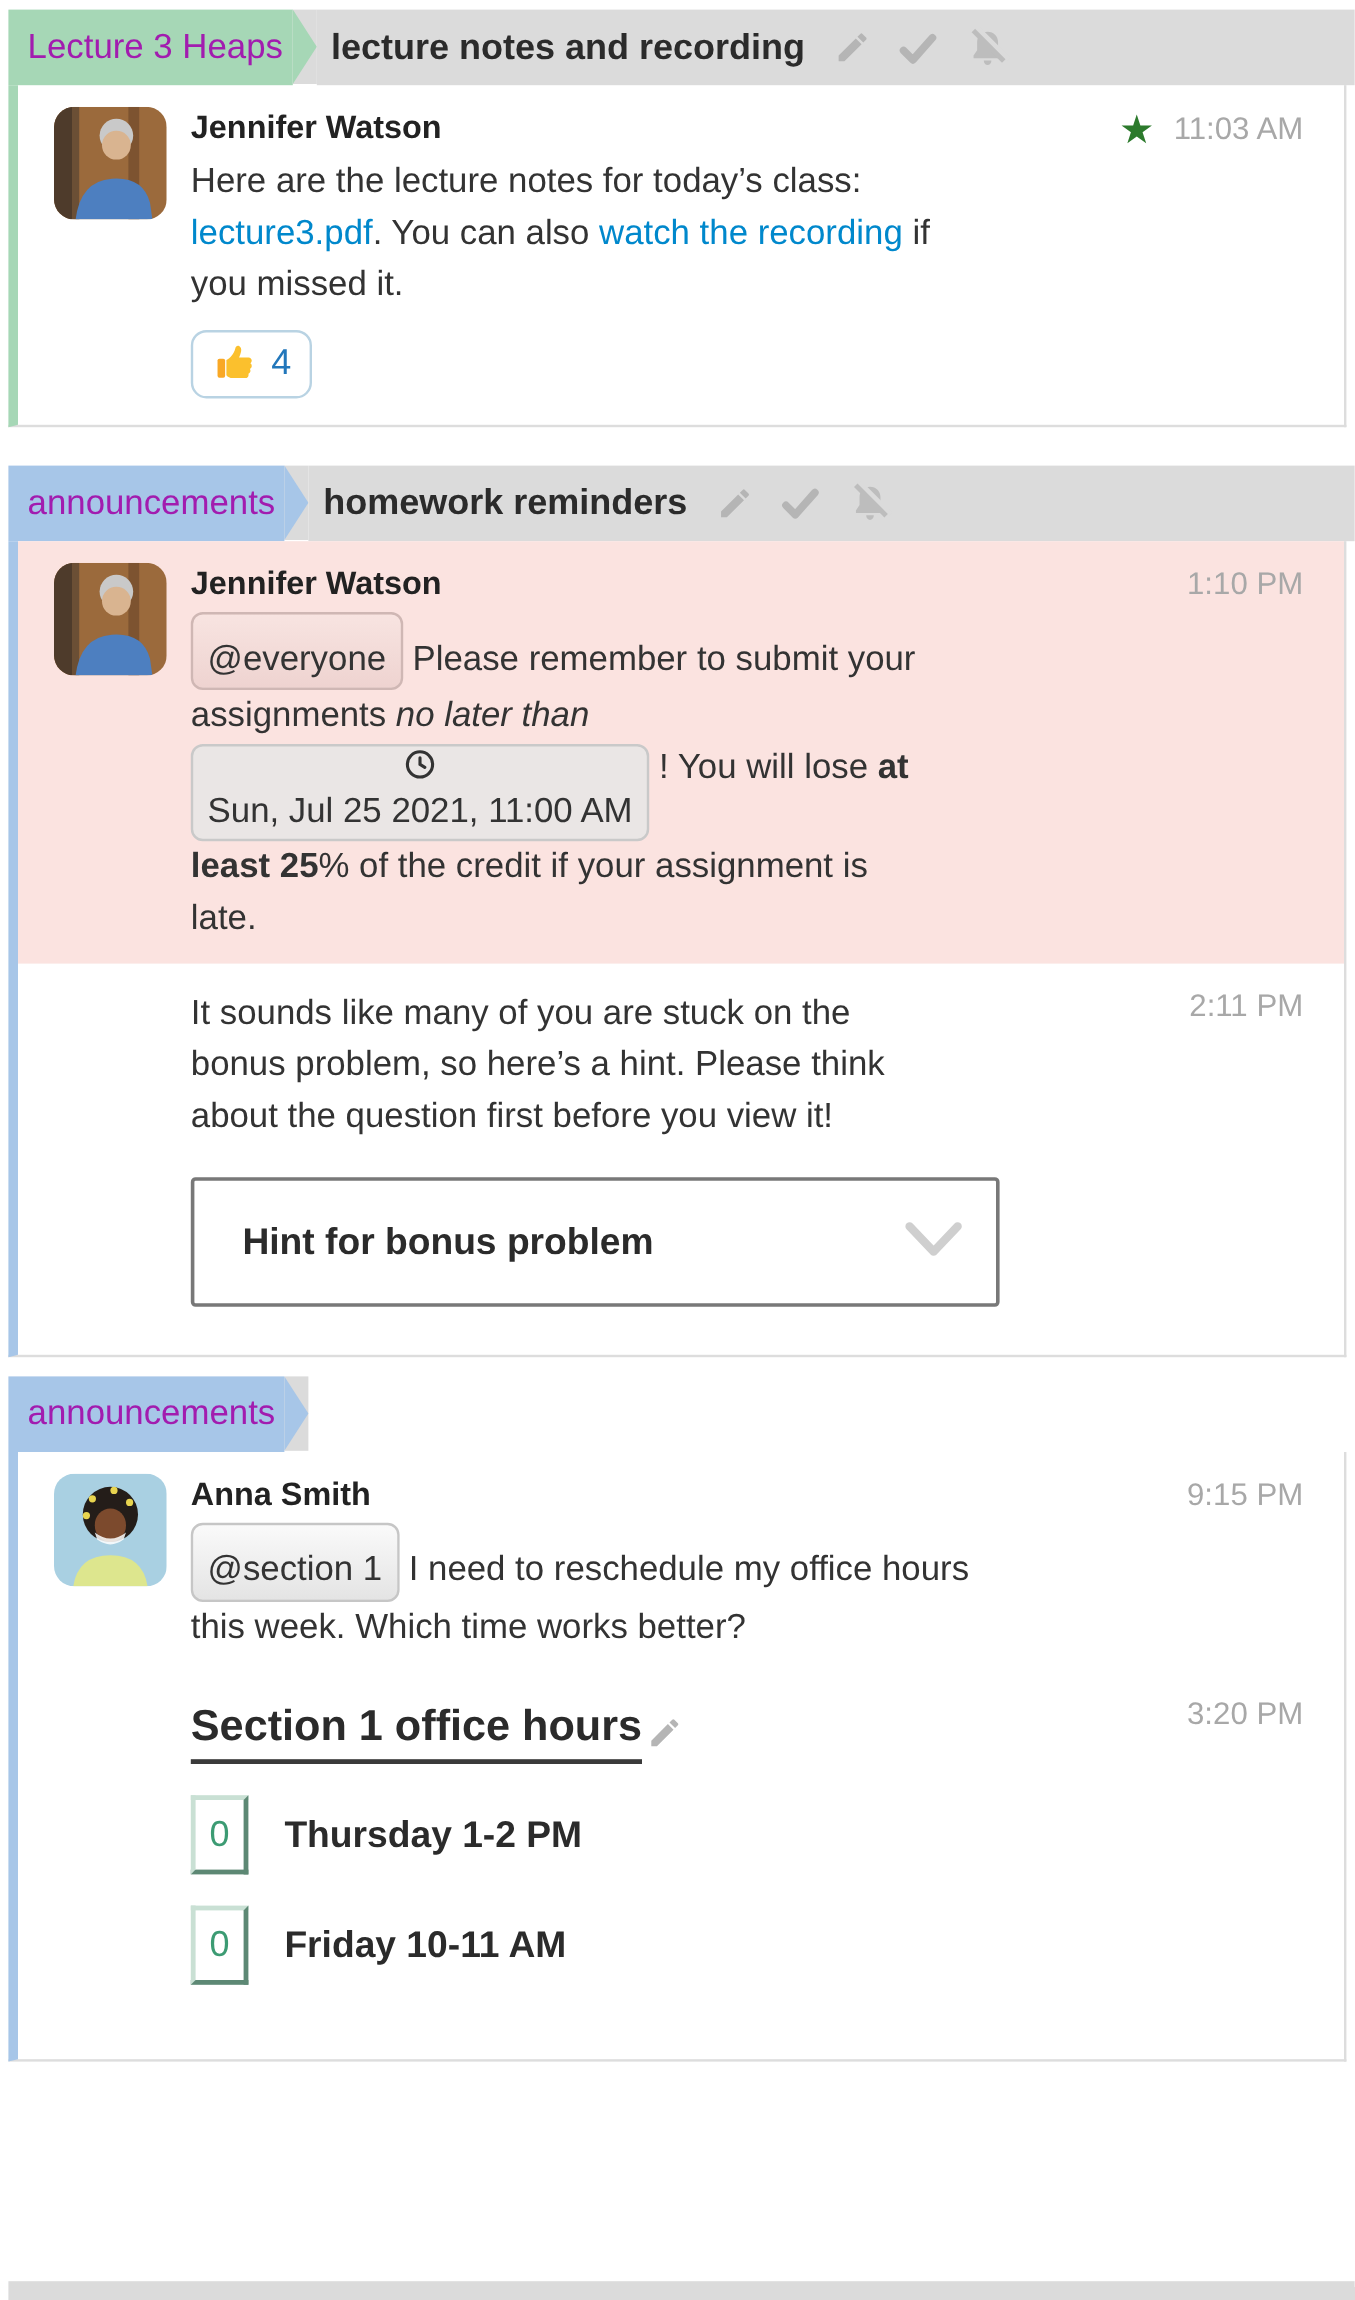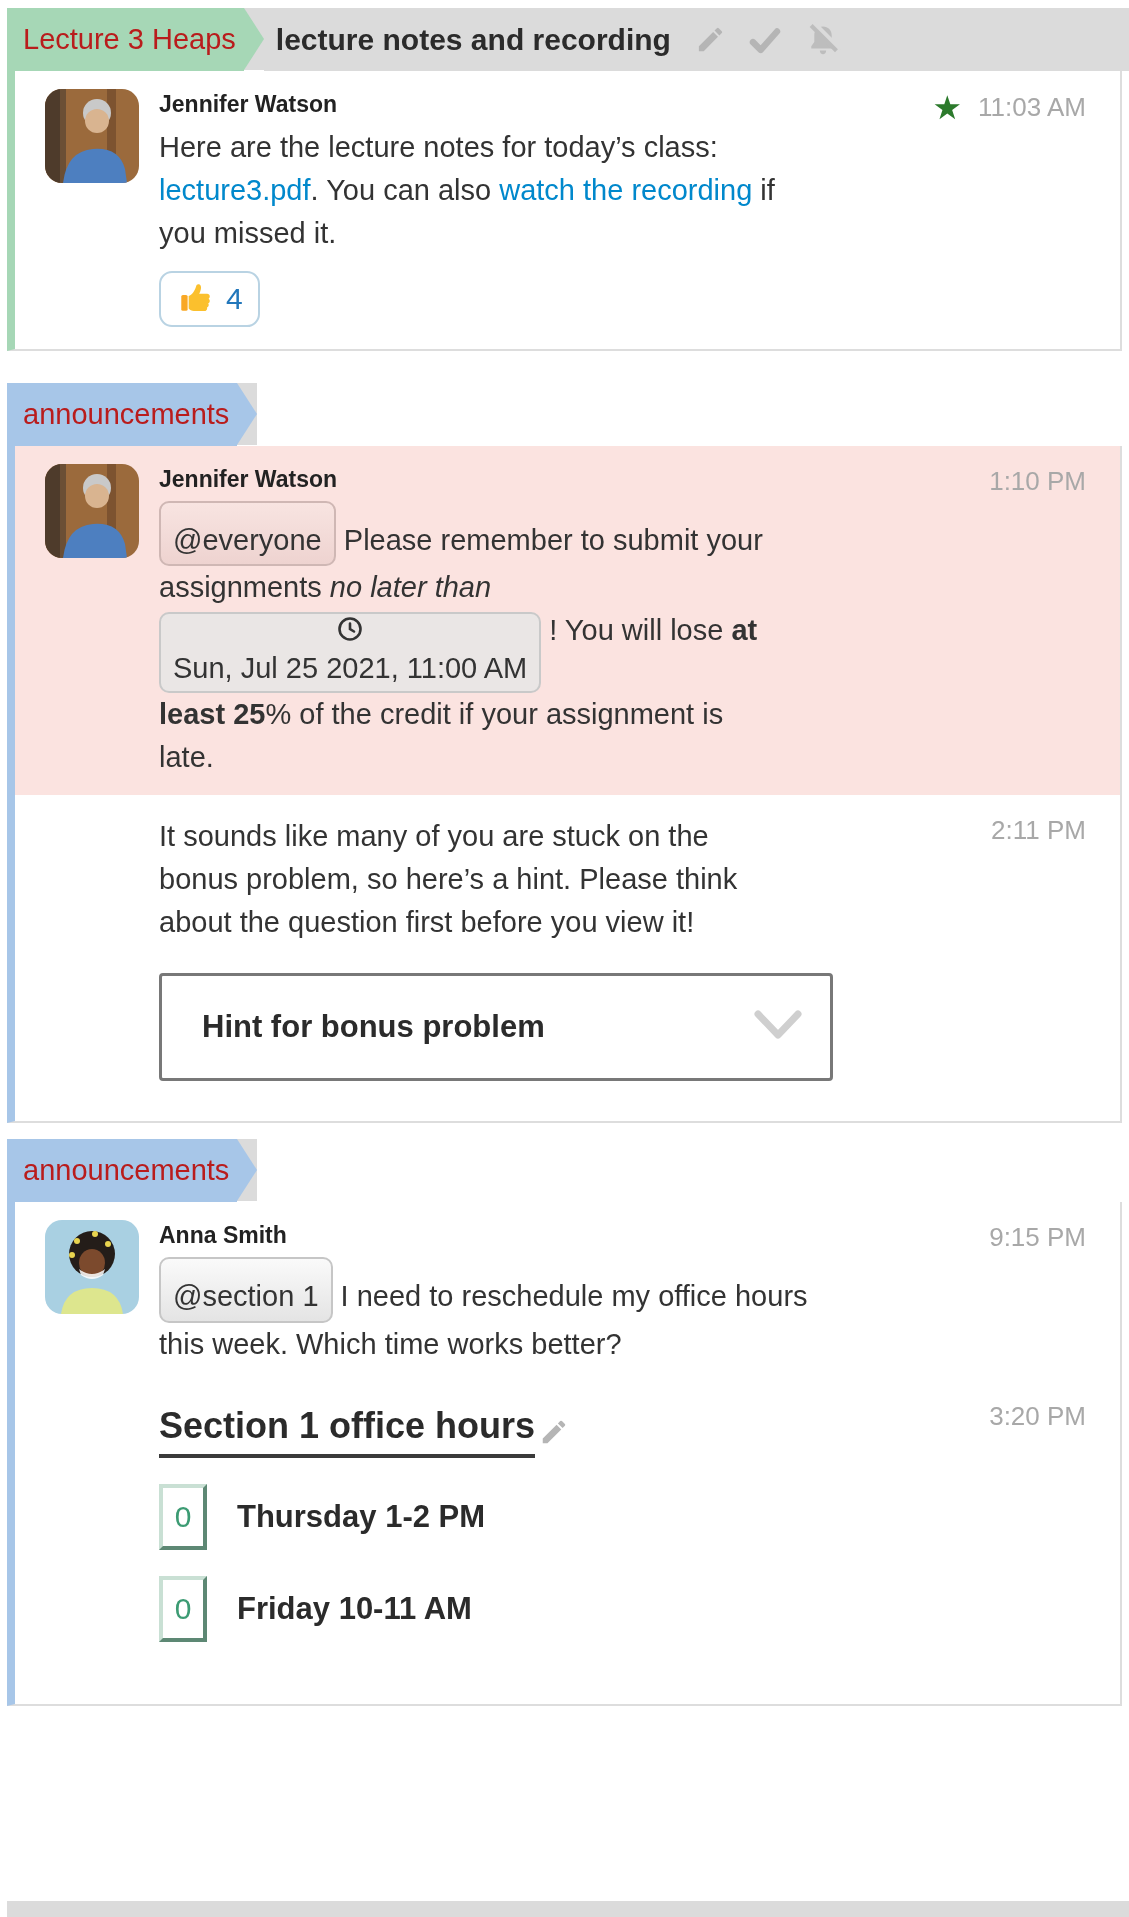--- a/index.html
+++ b/index.html
@@ -6,42 +6,42 @@
   body{
     width:1129px;height:1917px;overflow:hidden;position:relative;
     background:#ffffff;font-family:"Liberation Sans",sans-serif;color:#333;
   }
   .page{padding-top:8px;}
   .block{margin-bottom:32px;}
   .block.gap-sm{margin-bottom:16px;}
 
   
   .recipient-header{display:flex;height:63px;margin-left:7px;}
-  .stream-label{display:flex;align-items:center;padding:0 8px 0 16px;font-size:29px;color:#b91c1c;}
+  .stream-label{display:flex;align-items:center;padding:0 8px 0 16px;font-size:29px;color:#a21caf;}
   .stream-label.green{background:#a6d7b6;}
   .stream-label.blue{background:#a7c6e8;}
   .arrow{width:0;height:0;border-top:31.5px solid transparent;border-bottom:31.5px solid transparent;background:#dbdbdb;}
   .arrow.green{border-left:20px solid #a6d7b6;}
   .arrow.blue{border-left:20px solid #a7c6e8;}
   .topic-bar{flex:1;background:#dbdbdb;display:flex;align-items:center;gap:22px;padding-left:12px;}
   .topic{font-size:30px;font-weight:700;color:#2b2b2b;margin-right:2px;}
   .hicon{display:inline-flex;align-items:center;cursor:pointer;}
 
   
   .msg-area{margin:0 7px;background:#fff;border-right:2px solid #ddd;border-bottom:2px solid #ddd;border-left:8px solid #ccc;}
   .msg-area.green{border-left-color:#a6d7b6;}
   .msg-area.blue{border-left-color:#a7c6e8;}
   .message{position:relative;padding:18px 40px 16px 144px;}
   .message.mention{background:#fbe3e0;}
   .avatar{position:absolute;left:30px;top:18px;width:94px;height:94px;border-radius:17px;overflow:hidden;}
   .avatar svg{display:block;}
   .msg-meta{position:absolute;top:20px;right:34px;display:flex;align-items:center;gap:16px;}
   .timestamp{font-size:26px;color:#a8a8a8;white-space:nowrap;}
   .star{color:#2c7a2c;font-size:33px;line-height:1;cursor:pointer;}
-  .sender{font-size:23px;font-weight:700;color:#222;padding-top:2px;}
+  .sender{font-size:27px;font-weight:700;color:#222;padding-top:2px;}
   .msg-text{font-size:29px;line-height:1.48;max-width:616px;margin:8px 0 0;color:#333;}
   .msg-text .link{color:#0088cc;cursor:pointer;}
   .msg-text i{font-style:italic;}
   .msg-text b{font-weight:700;}
 
   .pill{display:inline-block;border:2px solid #c6c6c6;border-radius:10px;padding:18px 12px 4px;
         background:linear-gradient(180deg,#fafafa,#e4e4e4);font-size:29px;line-height:1.35;}
   .mention .pill{border-color:#cfb7b4;background:linear-gradient(180deg,#f8e4e1,#eed3d0);}
   .time-pill{display:inline-flex;align-items:center;gap:9px;border:2px solid #c9c9c9;border-radius:10px;
         padding:0 12px 3px;background:#eae6e5;font-size:29px;line-height:1.35;white-space:nowrap;flex-direction:column;}
@@ -127,20 +127,41 @@
           <span class="count">4</span>
         </div>
       </div>
     </div>
   </div>
 
   <div class="block gap-sm">
     <div class="recipient-header">
       <div class="stream-label blue">announcements</div>
       <div class="arrow blue"></div>
+      <div class="topic-bar">
+        <span class="topic">homework reminders</span>
+        <span class="hicon">
+          <svg width="31" height="31" viewBox="0 0 24 24">
+              <path fill="#b5b5b5" d="M3 17.25V21h3.75L17.8 9.94l-3.75-3.75L3 17.25zM20.71 7.04c.39-.39.39-1.02 0-1.41l-2.34-2.34a1 1 0 0 0-1.41 0l-1.83 1.83 3.75 3.75 1.83-1.83z"></path>
+            </svg>
+        </span>
+        <span class="hicon">
+          <svg width="34" height="34" viewBox="0 0 24 24">
+              <path d="M3.5 13.5l5.5 5.5L20.5 6" stroke="#b5b5b5" stroke-width="4.5" fill="none" stroke-linecap="round" stroke-linejoin="round"></path>
+            </svg>
+        </span>
+        <span class="hicon">
+          <svg width="38" height="38" viewBox="0 0 24 24">
+            <path fill="#bdbdbd" d="M12 3.5c-3.2 0-5.5 2.3-5.5 5.5v4.2L4.6 16v1.4h14.8V16l-1.9-2.8V9c0-3.2-2.3-5.5-5.5-5.5z"></path>
+            <path fill="#bdbdbd" d="M10 18.6h4c0 1.5-.9 2.4-2 2.4s-2-.9-2-2.4z"></path>
+            <path d="M6.4 1.6L23 18.2" stroke="#dbdbdb" stroke-width="3"></path>
+            <path d="M4.5 2.8L20.5 18.8" stroke="#bdbdbd" stroke-width="2.6"></path>
+          </svg>
+        </span>
+      </div>
     </div>
     <div class="msg-area blue">
       <div class="message mention">
         <div class="avatar">
           <svg width="94" height="94" viewBox="0 0 94 94">
             <rect width="94" height="94" fill="#9b6a3c"></rect>
             <rect x="62" width="9" height="94" fill="#7d5330"></rect>
             <rect x="0" width="15" height="94" fill="#4e3b2b"></rect>
             <rect x="15" width="6" height="94" fill="#6b4f35"></rect>
             <circle cx="52" cy="24" r="14" fill="#c9c9c9"></circle>

